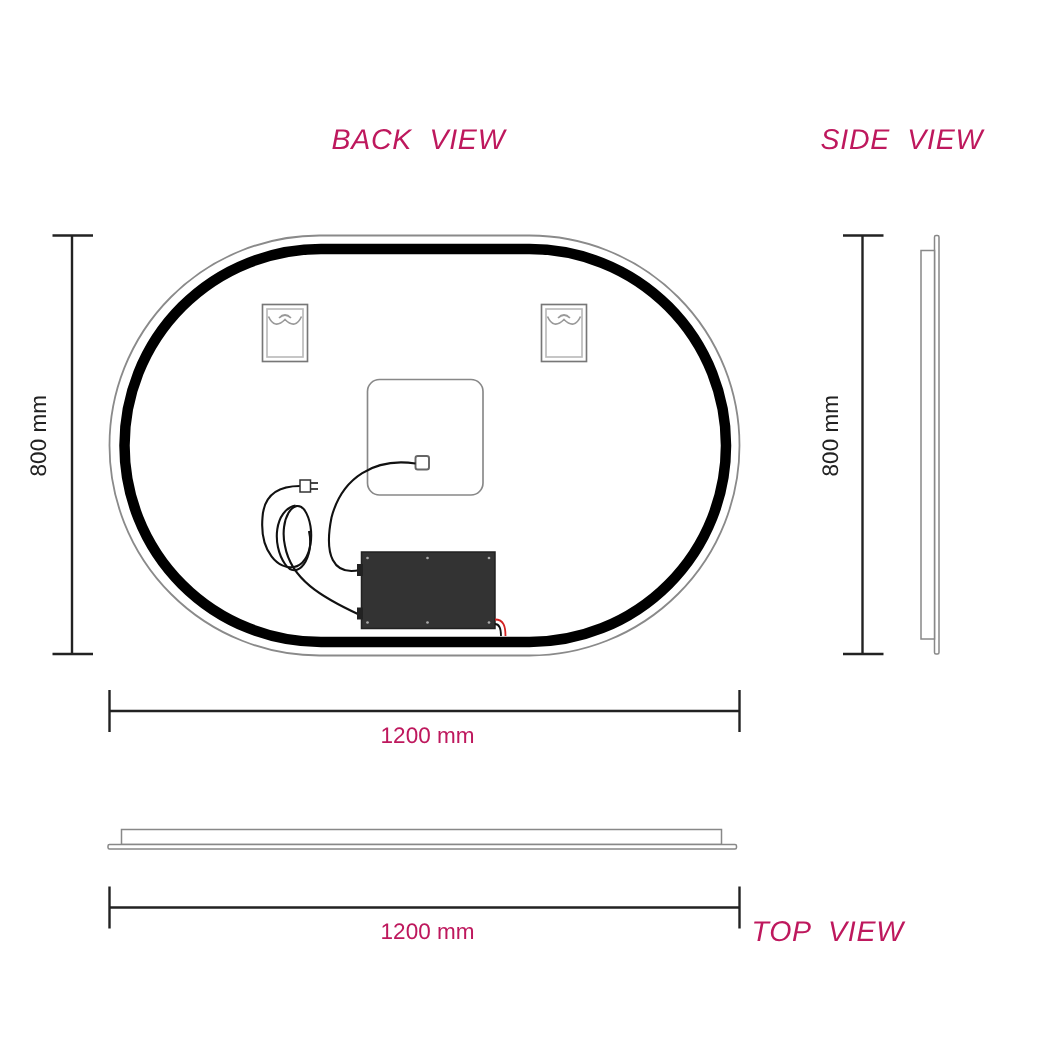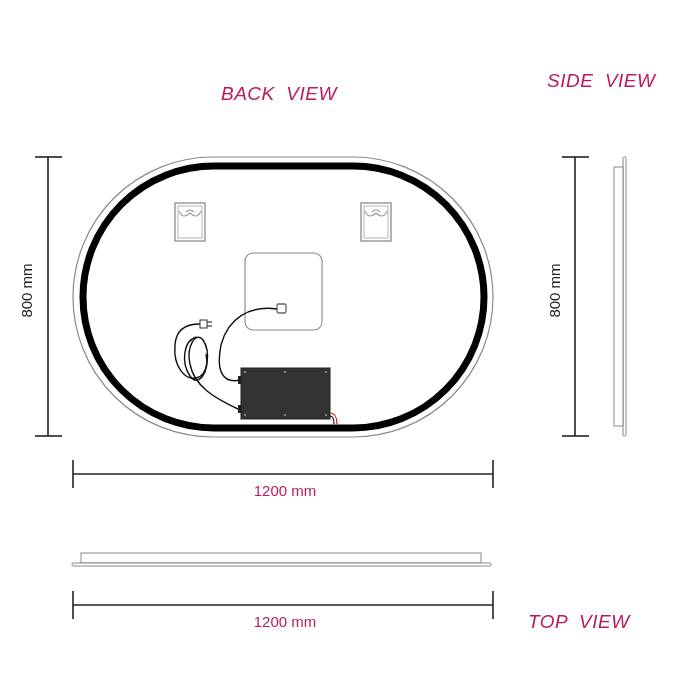--- a/index.html
+++ b/index.html
@@ -8,22 +8,22 @@
   .label { position: absolute; font-size: 19px; letter-spacing: 0.5px; color: #be185d; white-space: pre; font-style: italic; }
   .dim { position: absolute; font-size: 15px; color: #be185d; white-space: nowrap; }
   .vdim { position: absolute; font-size: 15px; color: #222; white-space: nowrap;
           transform: rotate(-90deg); transform-origin: center center; }
   svg { position: absolute; left: 0; top: 0; }
 </style>
 </head>
 <body>
 
 <div class="label" style="left:221px; top:83px;">BACK  VIEW</div>
-<div class="label" style="left:547px; top:70px;">SIDE  VIEW</div>
-<div class="label" style="left:528px; top:611px;">TOP  VIEW</div>
+<div class="label" style="left:547px; top:83px;">SIDE  VIEW</div>
+<div class="label" style="left:501px; top:611px;">TOP  VIEW</div>
 
 <svg width="700" height="700" viewBox="0 0 700 700">
 
   <g>
 
     <g stroke="#222" stroke-width="1.6">
       <line x1="48" y1="157" x2="48" y2="436"></line>
       <line x1="35" y1="157" x2="62" y2="157"></line>
       <line x1="35" y1="436" x2="62" y2="436"></line>
     </g>

